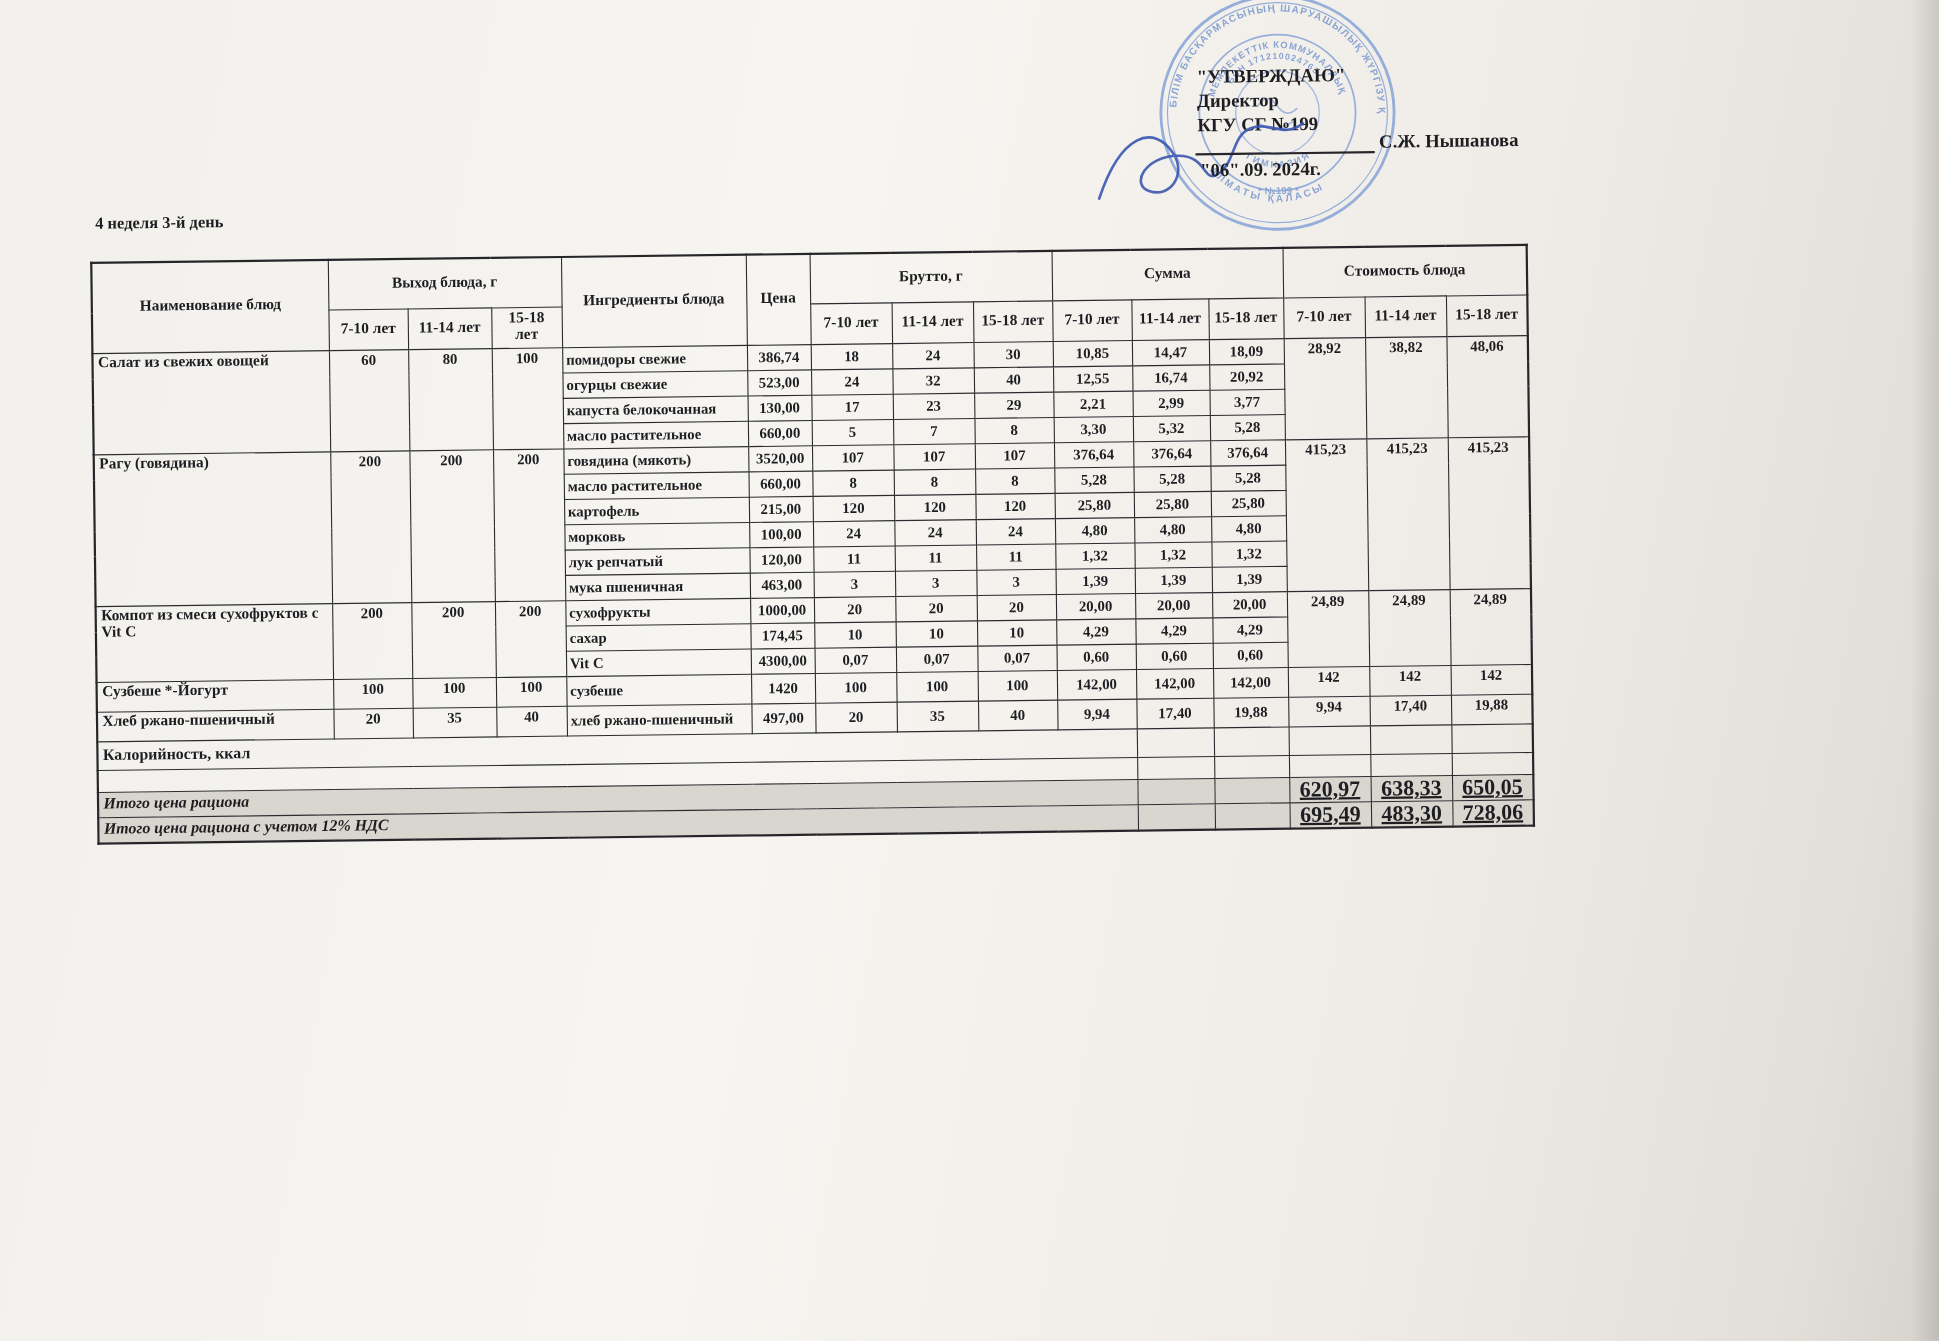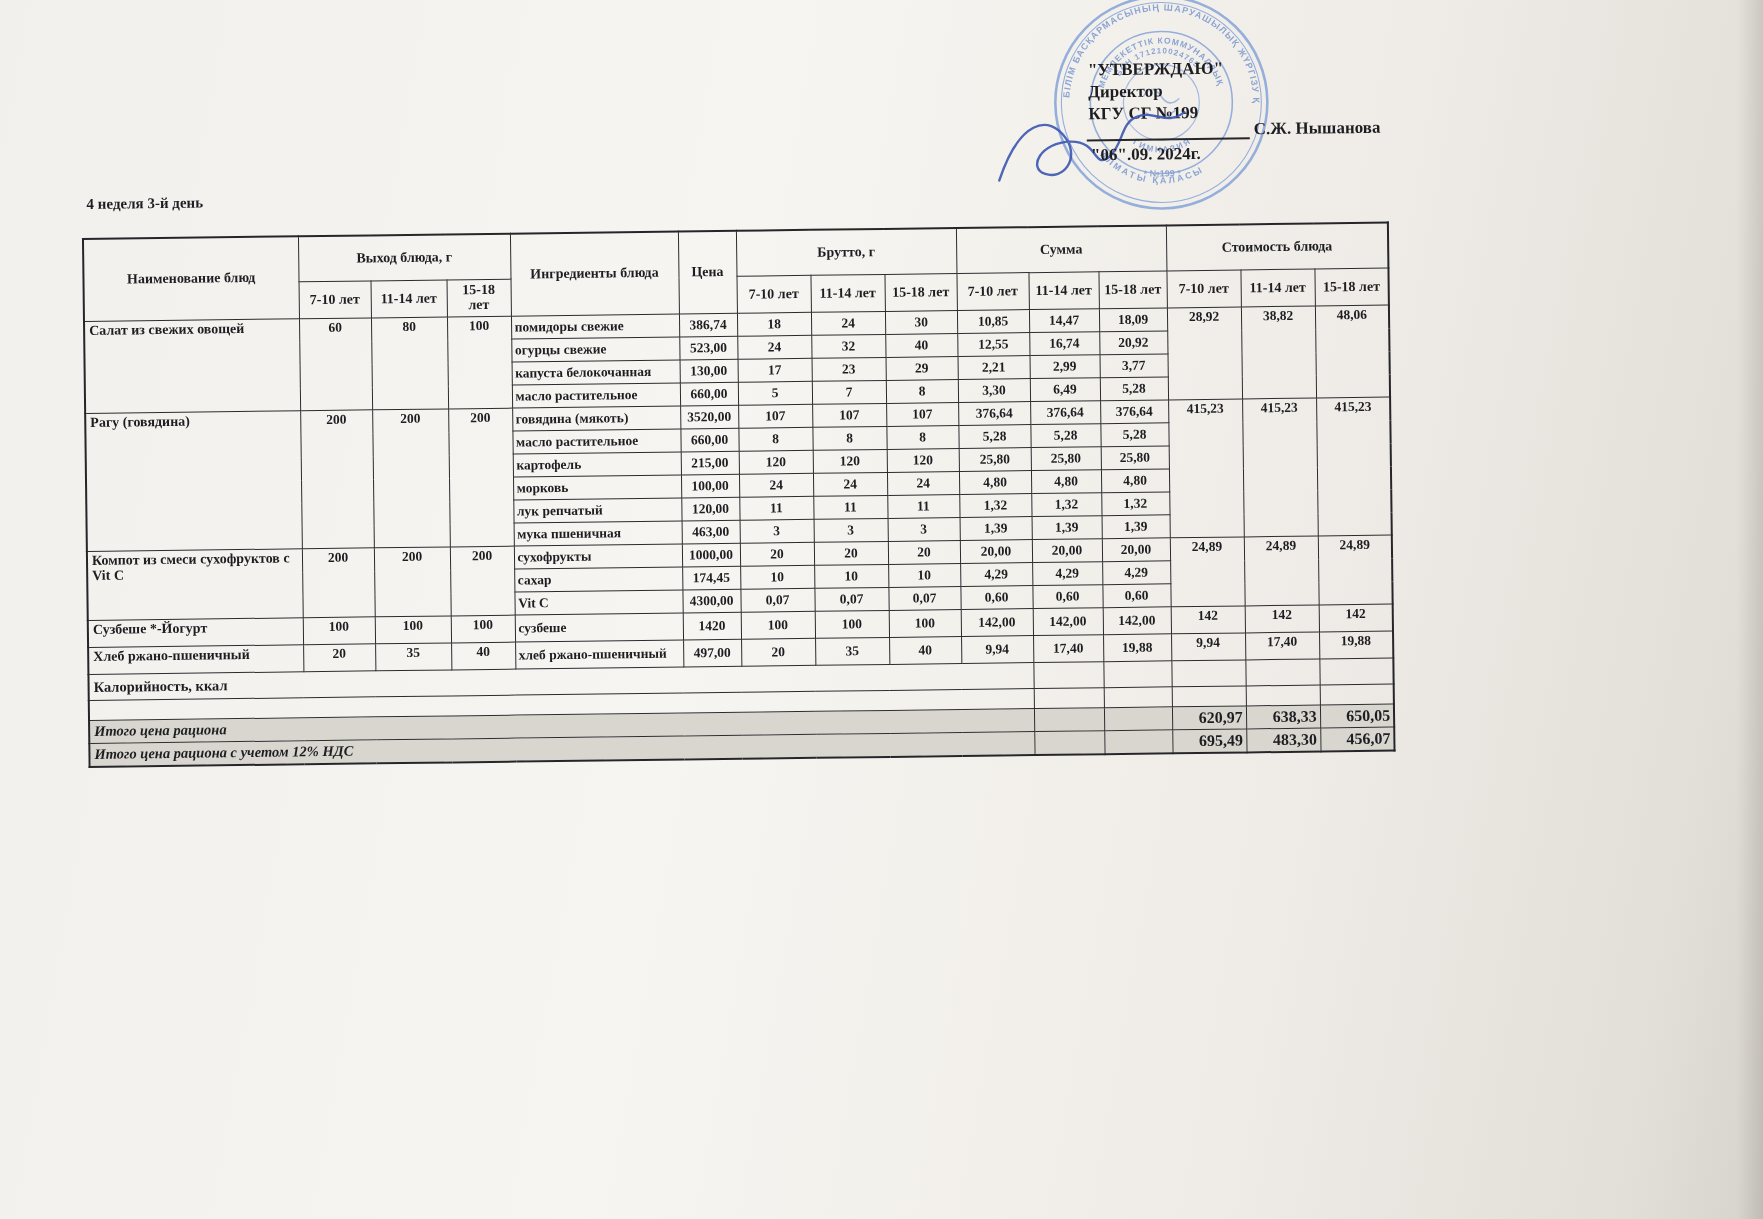--- a/index.html
+++ b/index.html
@@ -29,21 +29,21 @@
         border:2px solid #26262a;}
   td,th{border:1.4px solid #2c2c30;font-weight:bold;font-size:13.5px;line-height:1.05;
         padding:0 3px;height:22px;overflow:hidden;}
   th{font-size:14px;text-align:center;vertical-align:middle;}
   tr.hdr1 th{height:44px;}
   tr.hdr2 th{height:36px;}
   td.name{ text-align:left;vertical-align:top;font-size:14px;padding:2px 4px;}
   td.ingr{ text-align:left;}
   td.num{ text-align:center;}
   td.top{ vertical-align:top;padding-top:2px;}
-  td.total{ text-align:right;font-size:16px;padding-right:3px;}
+  td.total{ font-size:20px;padding-right:3px;text-decoration:underline;}
   td.flabel{ text-align:left;font-size:14.5px;padding-left:4px;}
   td.bi{ font-style:italic;}
   tr.shaded td{background:#d9d6cf;}
   tr.cal td{height:25px;}
   tr.blank td{height:19px;}
 </style>
 </head>
 <body>
 
 <div id="photo-edge"></div>
@@ -166,21 +166,21 @@
           <td class="num">2,99</td>
           <td class="num">3,77</td>
         </tr>
         <tr>
           <td class="ingr">масло растительное</td>
           <td class="num">660,00</td>
           <td class="num">5</td>
           <td class="num">7</td>
           <td class="num">8</td>
           <td class="num">3,30</td>
-          <td class="num">6,49</td>
+          <td class="num">5,32</td>
           <td class="num">5,28</td>
         </tr>
         <tr>
           <td rowspan="6" class="name">Рагу (говядина)</td>
           <td rowspan="6" class="num top">200</td>
           <td rowspan="6" class="num top">200</td>
           <td rowspan="6" class="num top">200</td>
           <td class="ingr">говядина (мякоть)</td>
           <td class="num">3520,00</td>
           <td class="num">107</td>
@@ -337,18 +337,18 @@
           <td class="num total">620,97</td>
           <td class="num total">638,33</td>
           <td class="num total">650,05</td>
         </tr>
         <tr class="shaded ">
           <td colspan="10" class="flabel bi">Итого цена рациона с учетом 12% НДС</td>
           <td></td>
           <td></td>
           <td class="num total">695,49</td>
           <td class="num total">483,30</td>
-          <td class="num total">456,07</td>
+          <td class="num total">728,06</td>
         </tr>
       </tbody>
   </table>
 
 </div>
 
 </body></html>

